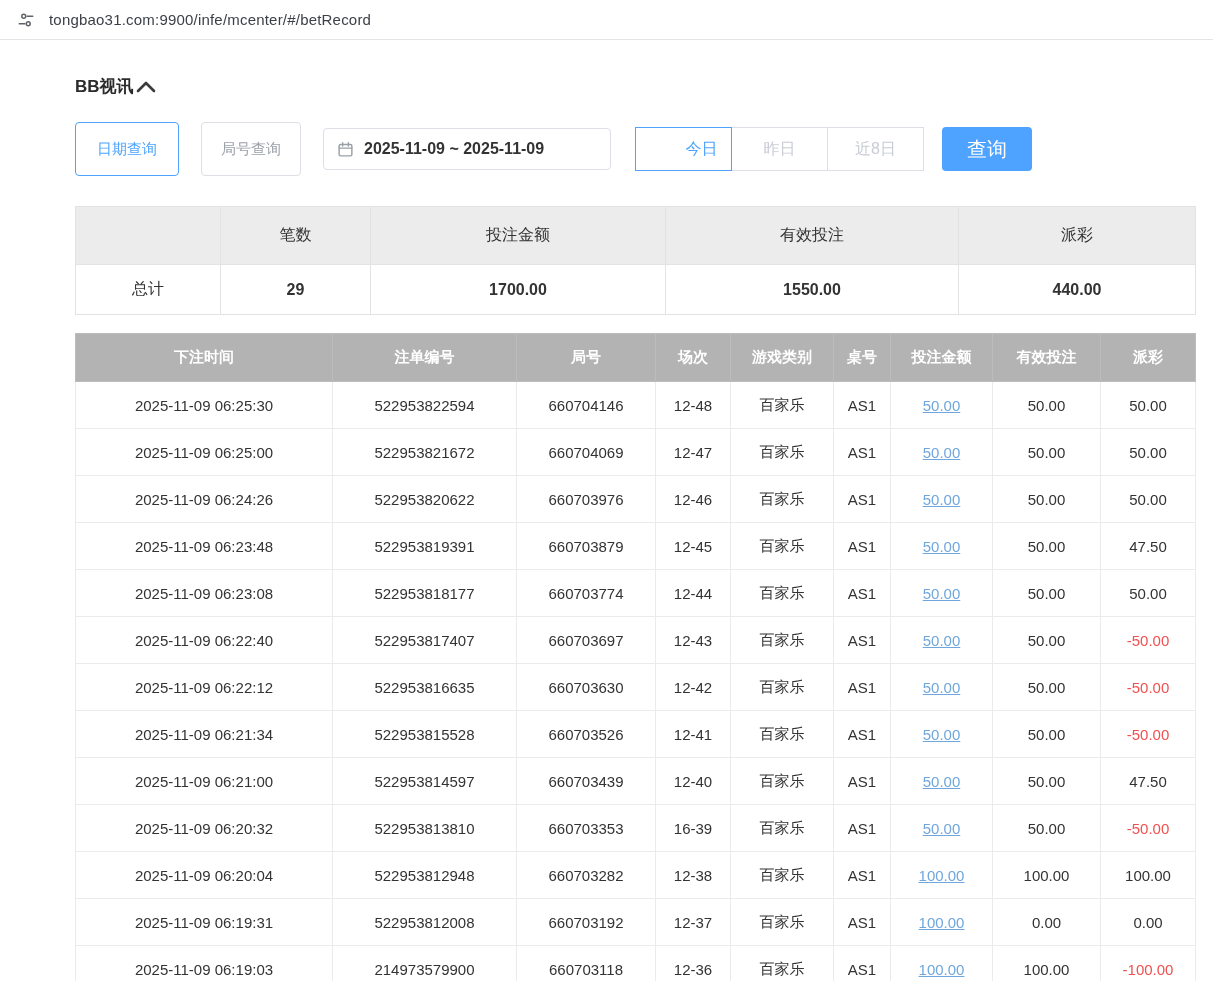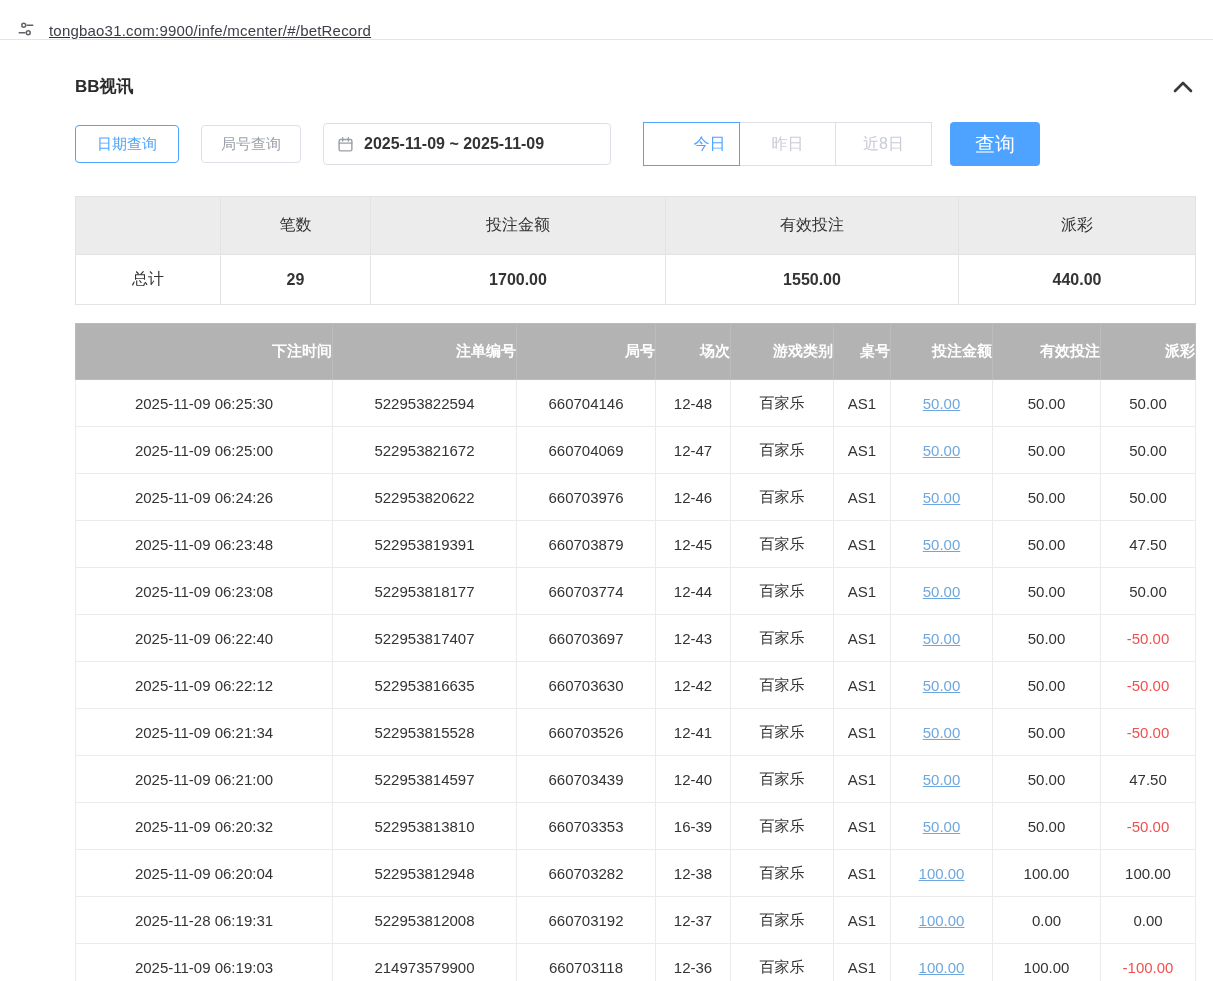--- a/index.html
+++ b/index.html
@@ -10,23 +10,22 @@
     overflow: hidden;
     position: relative;
     color: #333;
   }
   
   .address-bar {
     height: 40px;
     background: #fff;
     border-bottom: 1px solid #e4e4e4;
     display: flex;
-    align-items: flex-end;
+    align-items: center;
     padding: 0 16px;
-    text-decoration: underline;
   }
   .addr-icon { width:20px; height:20px; display:flex; align-items:center; justify-content:center; }
   .url-text { margin-left: 13px; font-size: 15px; color: #3b3f46; letter-spacing: .2px; }
 
   
   .bg-strip {
     position: absolute; left: 0; top: 41px; width: 7px; height: 940px;
     background: linear-gradient(
       #ffffff 0px, #ffffff 294px,
       #c8623a 294px, #c8623a 310px,
@@ -37,44 +36,44 @@
       #1e1830 650px, #1e1830 780px,
       #ffffff 780px, #ffffff 100%
     );
   }
   .bg-chip { position:absolute; left:0; top:55px; width:6px; height:12px; background:#4a4a52; }
 
   
   .panel { position: absolute; left: 0; top: 41px; right: 0; bottom: 0; background: #fff; }
   .inner { margin-left: 75px; width: 1120px; }
 
-  .header-row { display: flex; justify-content: space-between; align-items: center; padding-top: 34px; margin-bottom: 24px; }
+  .header-row { display: flex; align-items: center; padding-top: 34px; margin-bottom: 24px; }
   .page-title { font-size: 17px; font-weight: bold; color: #2b2b2b; }
   .collapse-btn { width: 24px; height: 18px; display:flex; align-items:center; justify-content:center; cursor:pointer; }
 
   
   .filter-row { display: flex; align-items: center; margin-bottom: 30px; }
-  .btn { height: 38px; border-radius: 4px; background:#fff; display: inline-flex; align-items: center; justify-content: center; font-size: 15px; cursor: pointer; font-family: inherit; }
+  .btn { height: 54px; border-radius: 4px; background:#fff; display: inline-flex; align-items: center; justify-content: center; font-size: 15px; cursor: pointer; font-family: inherit; }
   .btn-outline-active { width: 104px; border: 1px solid var(--accent); color: var(--accent); }
   .btn-outline { width: 100px; border: 1px solid #dcdfe6; color: #9a9fa8; margin-left: 22px; }
   .date-picker {
     margin-left: 22px; width: 288px; height: 42px;
     border: 1px solid #dcdfe6; border-radius: 4px;
     display: flex; align-items: center; padding: 0 13px;
     font-size: 16px; color: #333; background:#fff; cursor: pointer; font-weight: bold;
   }
   .date-picker .cal { margin-right: 10px; display:flex; }
   .btn-group { display: flex; margin-left: 14px; }
   .btn-seg {
     width: 97px; height: 44px; background: #fff;
     border: 1px solid #dcdfe6; margin-left: -1px;
     display: flex; align-items: center; justify-content: center;
     font-size: 16px; color: #c8ccd4; cursor: pointer;
   }
-  .btn-seg:first-child { margin-left: 18px; padding-left: 36px; }
+  .btn-seg:first-child { margin-left: 10px; padding-left: 36px; }
   .btn-seg.active { border-color: var(--accent); color: var(--accent); position: relative; z-index: 1; }
   .btn-primary {
     margin-left: 18px; width: 90px; height: 44px;
     background: var(--accent); color: #fff; border: none; border-radius: 4px;
     font-size: 20px; cursor: pointer; font-family: inherit;
   }
 
   
   table { border-collapse: collapse; table-layout: fixed; }
   .summary-table { width: 1120px; margin-bottom: 18px; }
@@ -86,22 +85,22 @@
   .summary-table td {
     height: 50px; background: #fff; font-size: 16px; color: #333;
     border: 1px solid #e3e3e3; text-align: center;
   }
   .summary-table td.val { font-weight: bold; }
 
   
   .bet-table { width: 1120px; }
   .bet-table th {
     background: var(--table-header-bg);
-    color: #fff; height: 56px; font-size: 15px; font-weight: bold;
-    border: 1px solid #bcbcbc; text-align: right;
+    color: #fff; height: 48px; font-size: 15px; font-weight: bold;
+    border: 1px solid #bcbcbc; text-align: center;
   }
   .bet-table td {
     height: 47px; font-size: 15px; color: #333;
     border: 1px solid #ebebeb; text-align: center; background: #fff;
   }
   .bet-link { color: var(--link); text-decoration: underline; cursor: pointer; }
   td.neg { color: var(--red); }
 </style>
 </head>
 <body>
@@ -327,21 +326,21 @@
             <td>522953812948</td>
             <td>660703282</td>
             <td>12-38</td>
             <td>百家乐</td>
             <td>AS1</td>
             <td><a class="bet-link">100.00</a></td>
             <td>100.00</td>
             <td>100.00</td>
           </tr>
           <tr>
-            <td>2025-11-28 06:19:31</td>
+            <td>2025-11-09 06:19:31</td>
             <td>522953812008</td>
             <td>660703192</td>
             <td>12-37</td>
             <td>百家乐</td>
             <td>AS1</td>
             <td><a class="bet-link">100.00</a></td>
             <td>0.00</td>
             <td>0.00</td>
           </tr>
           <tr>

